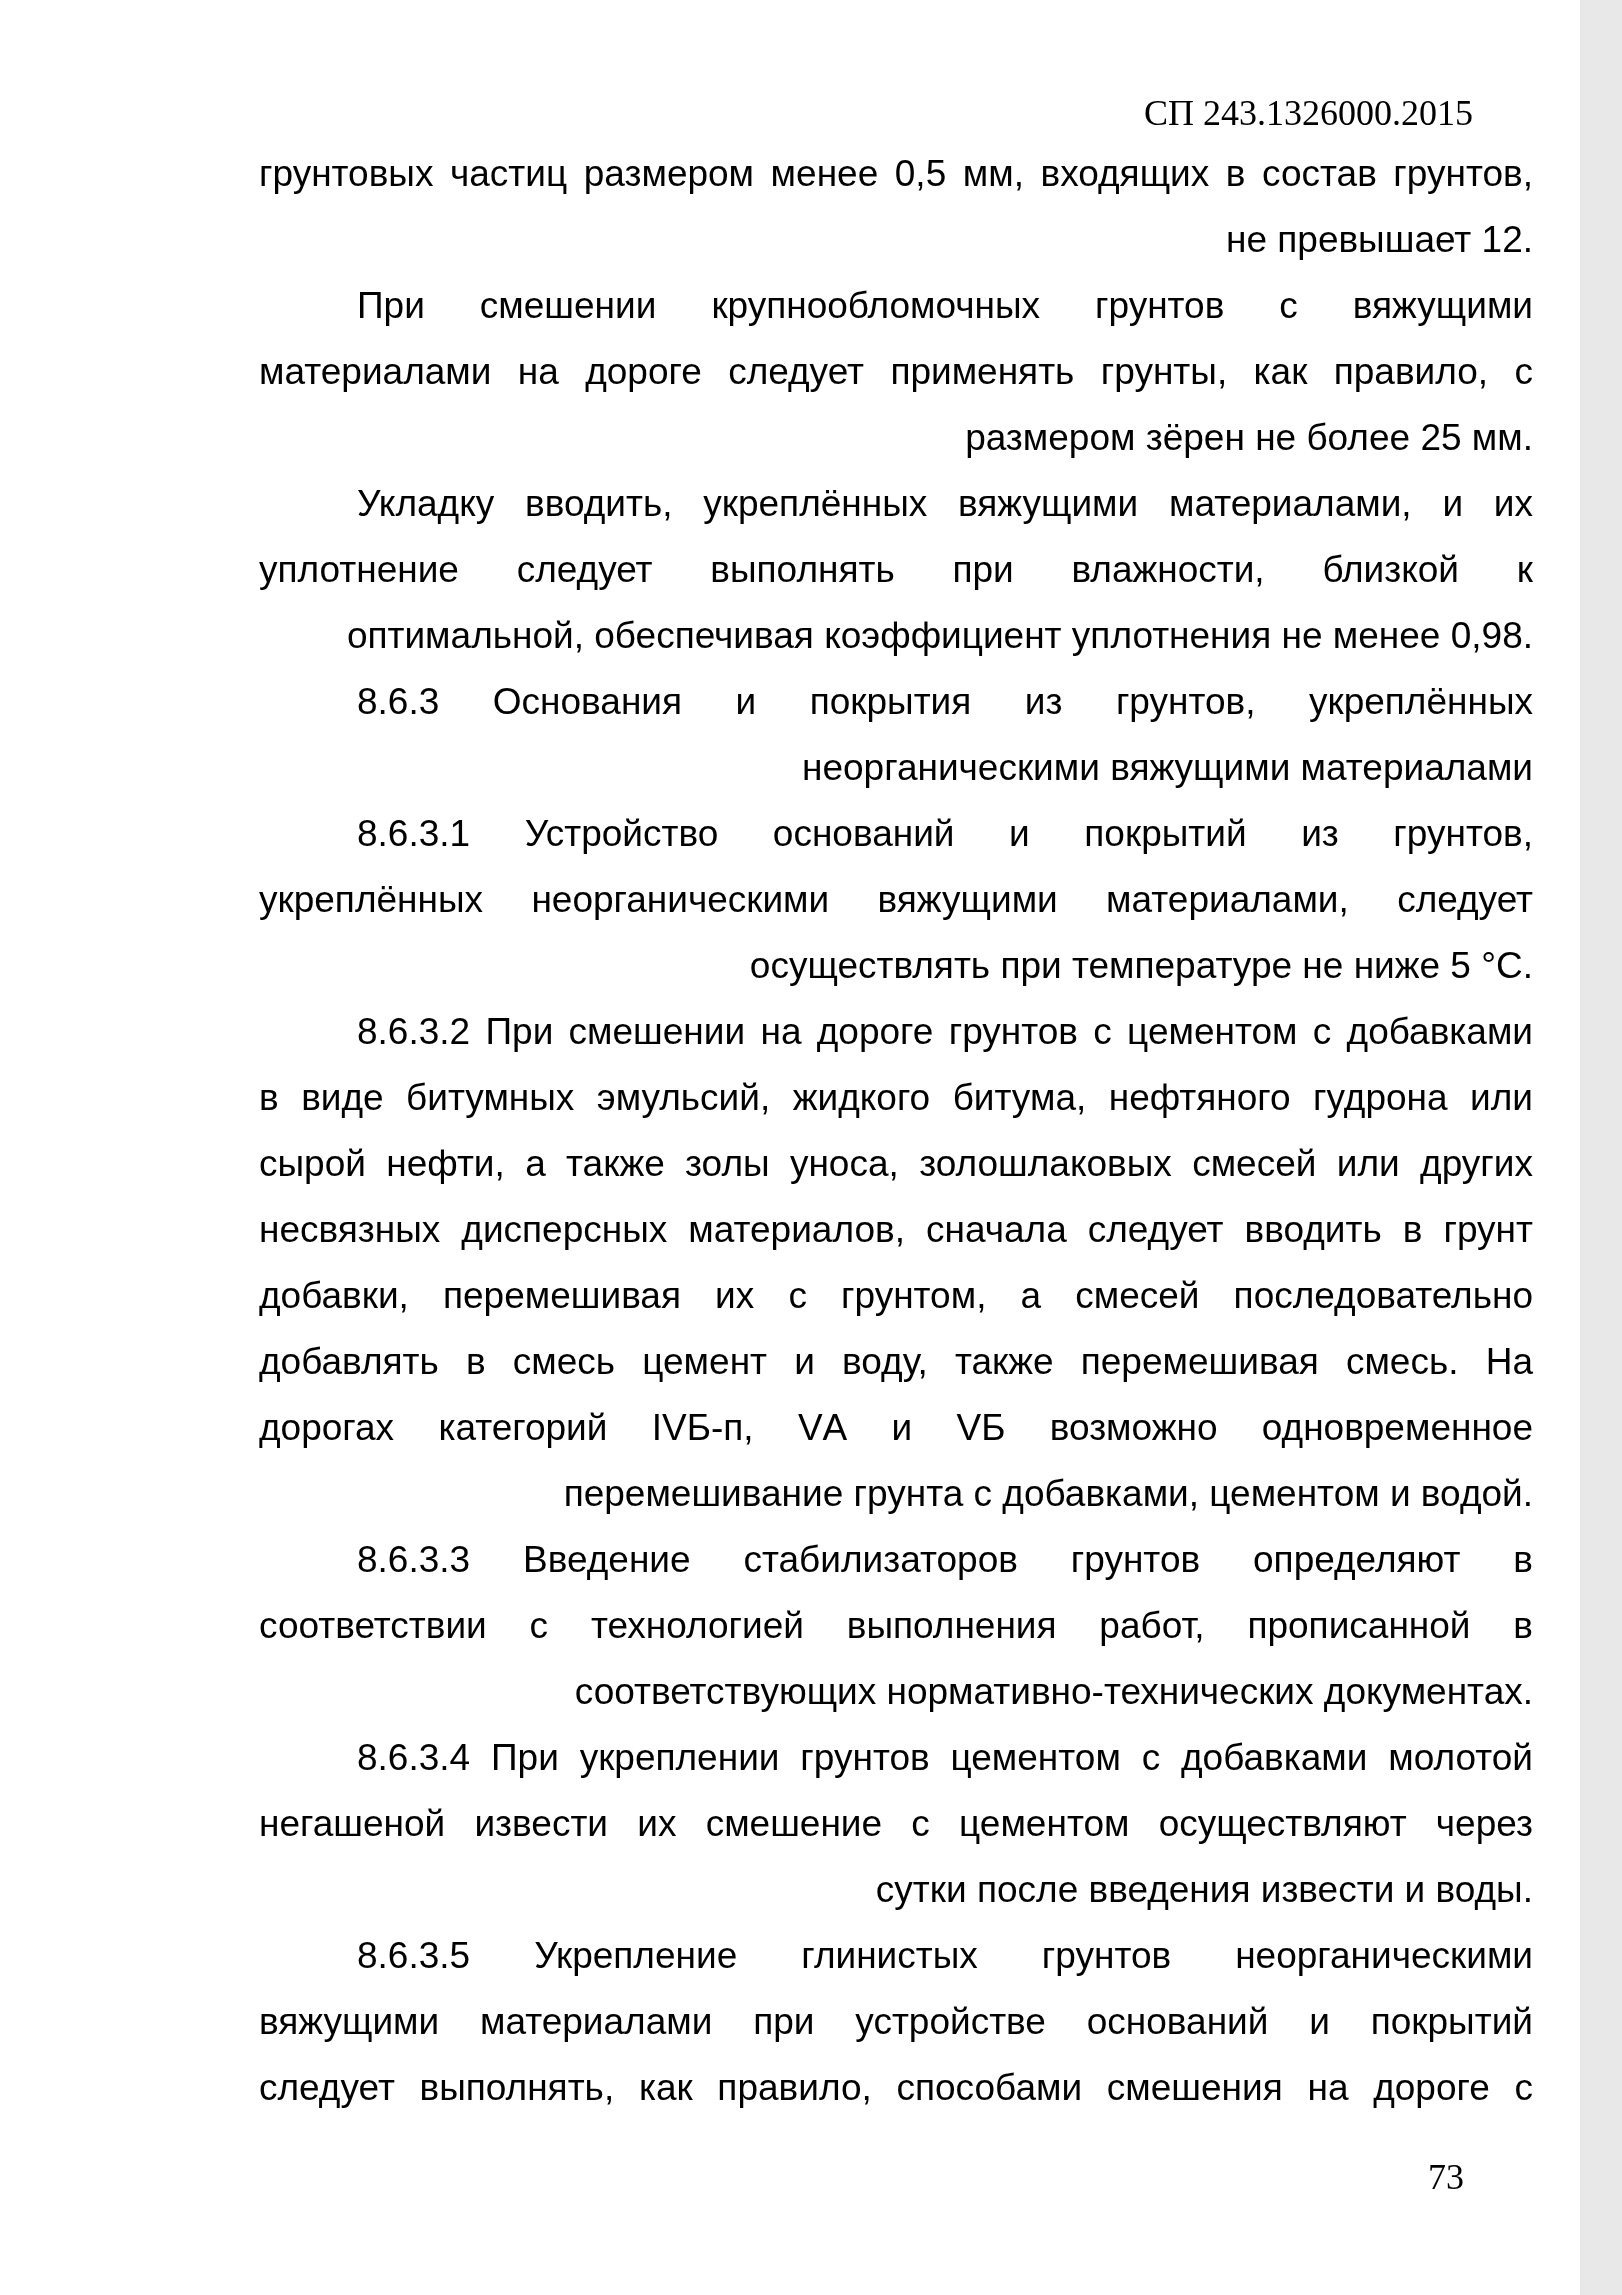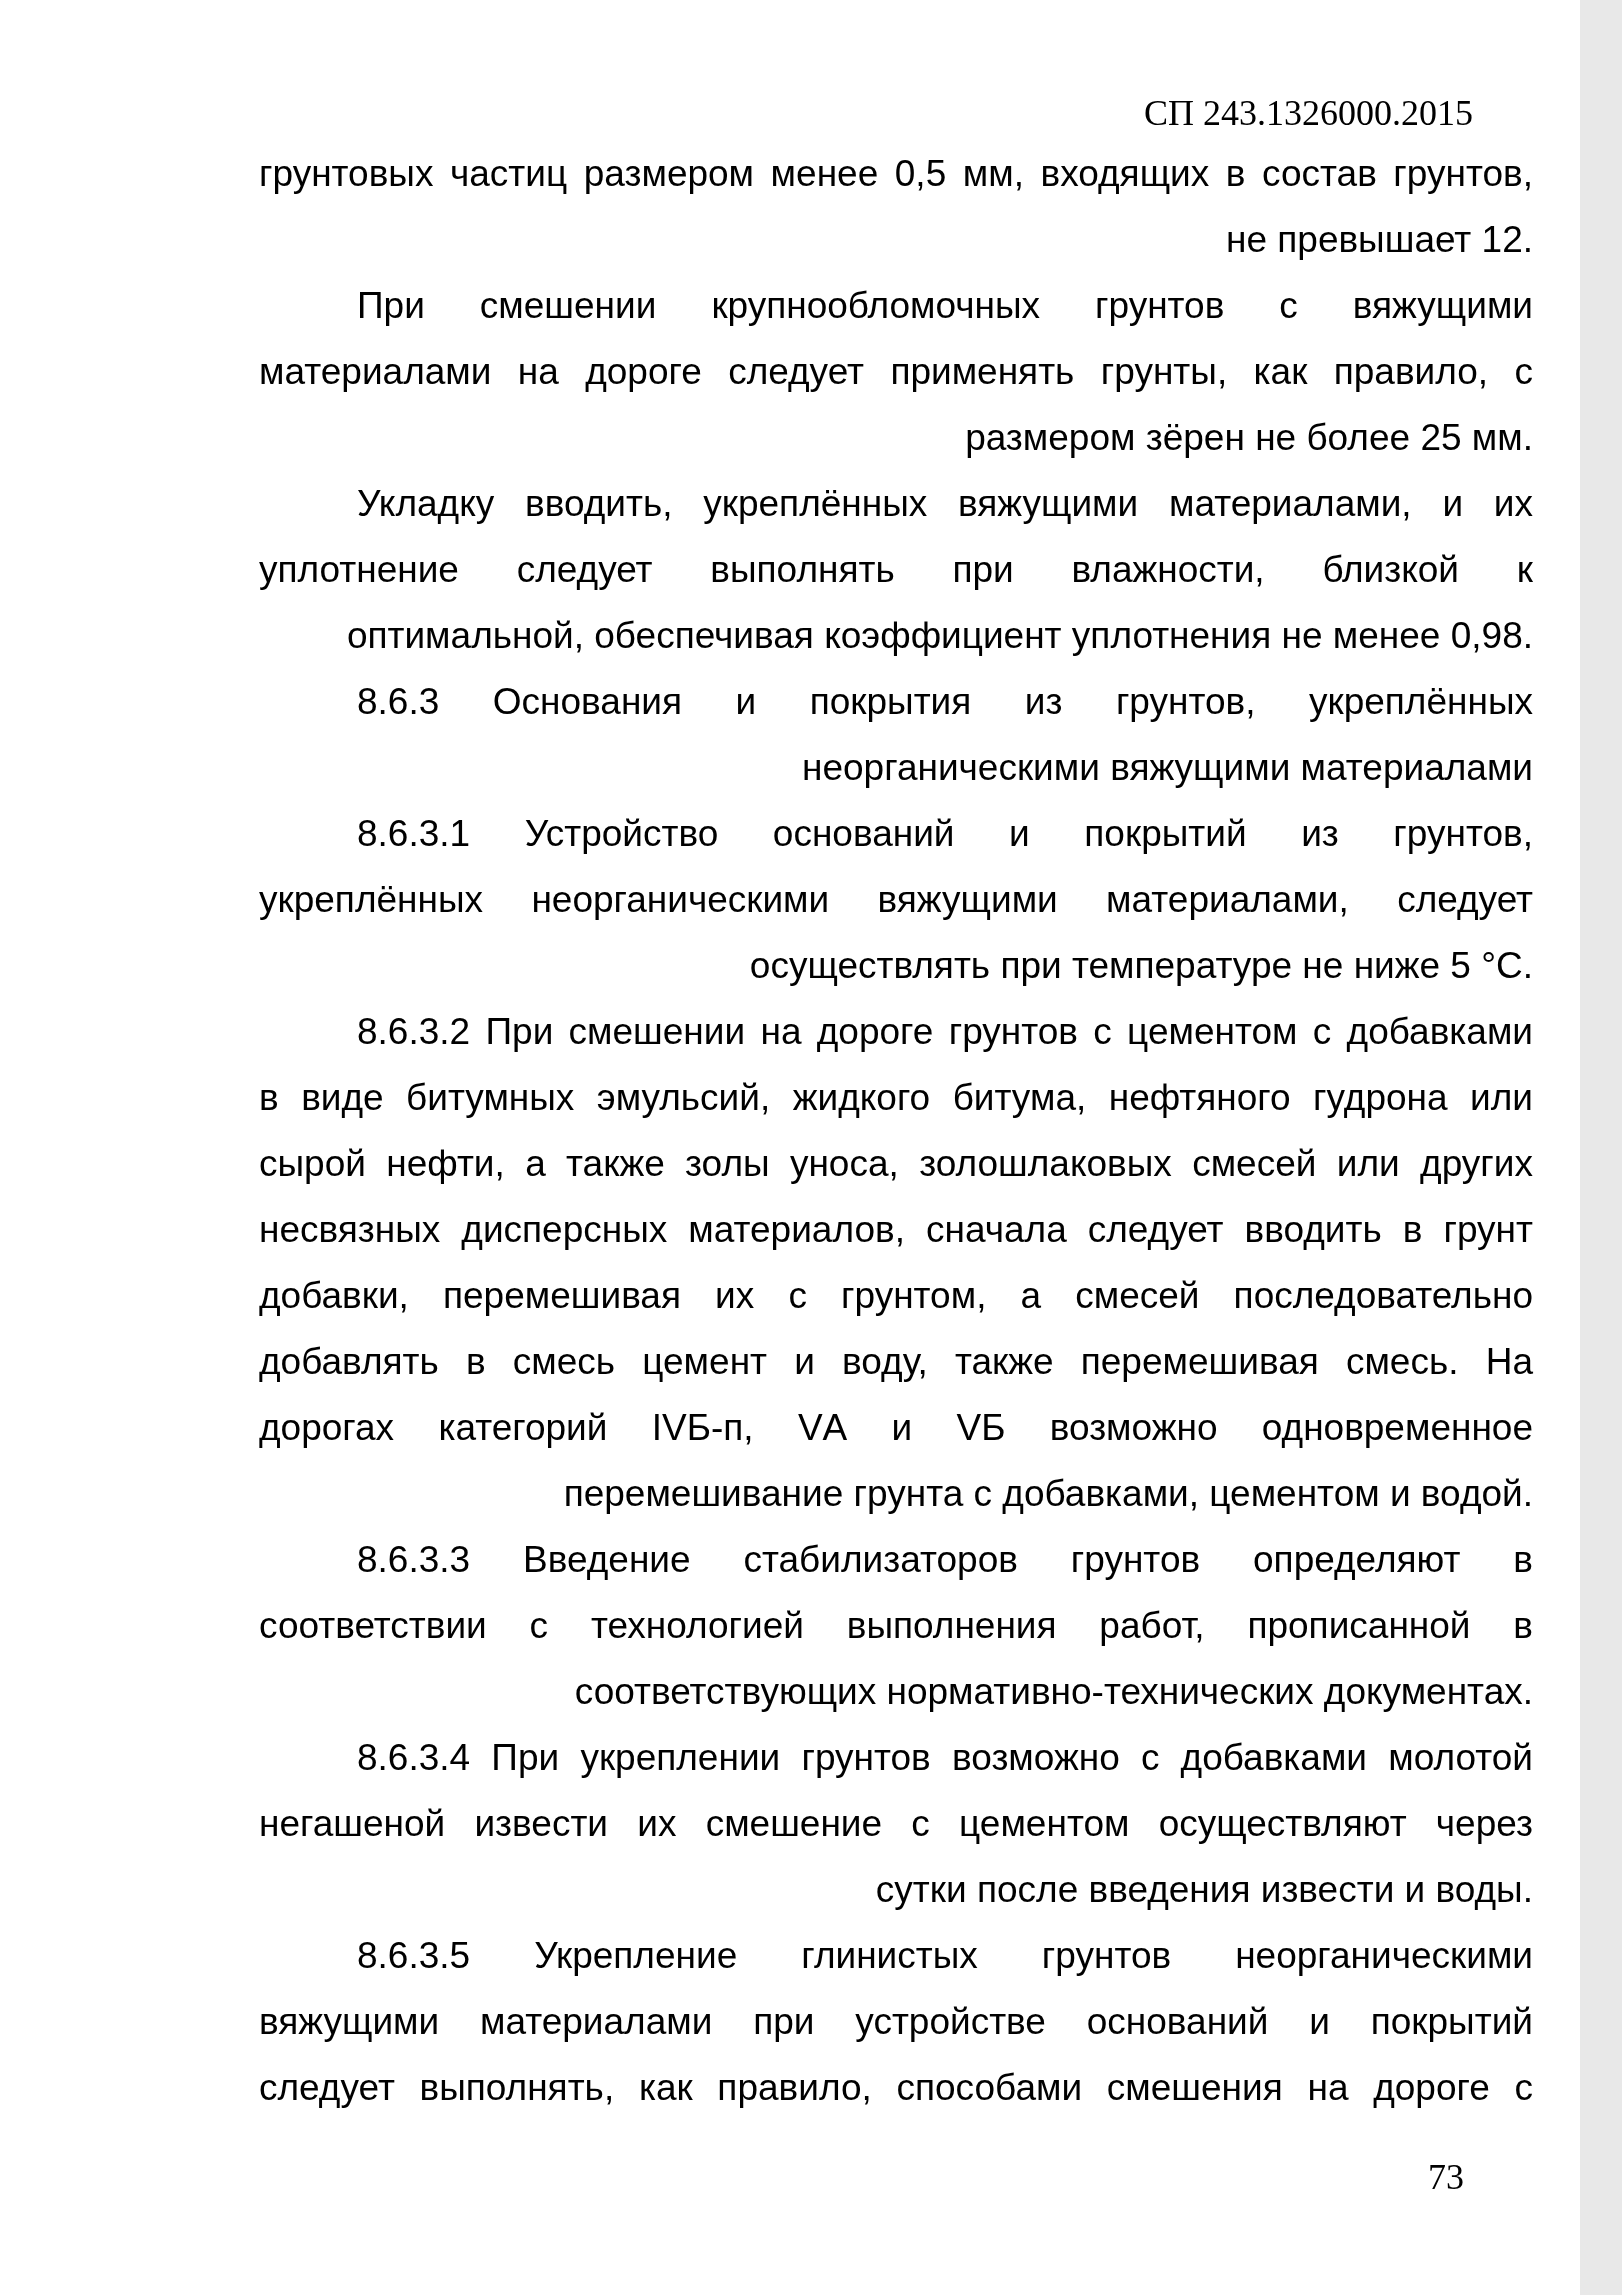--- a/index.html
+++ b/index.html
@@ -83,21 +83,21 @@
     <div class="ln j">несвязных дисперсных материалов, сначала следует вводить в грунт</div>
     <div class="ln j">добавки, перемешивая их с грунтом, а смесей последовательно</div>
     <div class="ln j">добавлять в смесь цемент и воду, также перемешивая смесь. На</div>
     <div class="ln j">дорогах категорий IVБ-п, VА и VБ возможно одновременное</div>
     <div class="ln">перемешивание грунта с добавками, цементом и водой.</div>
 
     <div class="ln j ind">8.6.3.3 Введение стабилизаторов грунтов определяют в</div>
     <div class="ln j">соответствии с технологией выполнения работ, прописанной в</div>
     <div class="ln">соответствующих нормативно-технических документах.</div>
 
-    <div class="ln j ind">8.6.3.4 При укреплении грунтов возможно с добавками молотой</div>
+    <div class="ln j ind">8.6.3.4 При укреплении грунтов цементом с добавками молотой</div>
     <div class="ln j">негашеной извести их смешение с цементом осуществляют через</div>
     <div class="ln">сутки после введения извести и воды.</div>
 
     <div class="ln j ind">8.6.3.5 Укрепление глинистых грунтов неорганическими</div>
     <div class="ln j">вяжущими материалами при устройстве оснований и покрытий</div>
     <div class="ln j">следует выполнять, как правило, способами смешения на дороге с</div>
 
   </div>
 
   <div class="page-number">73</div>

